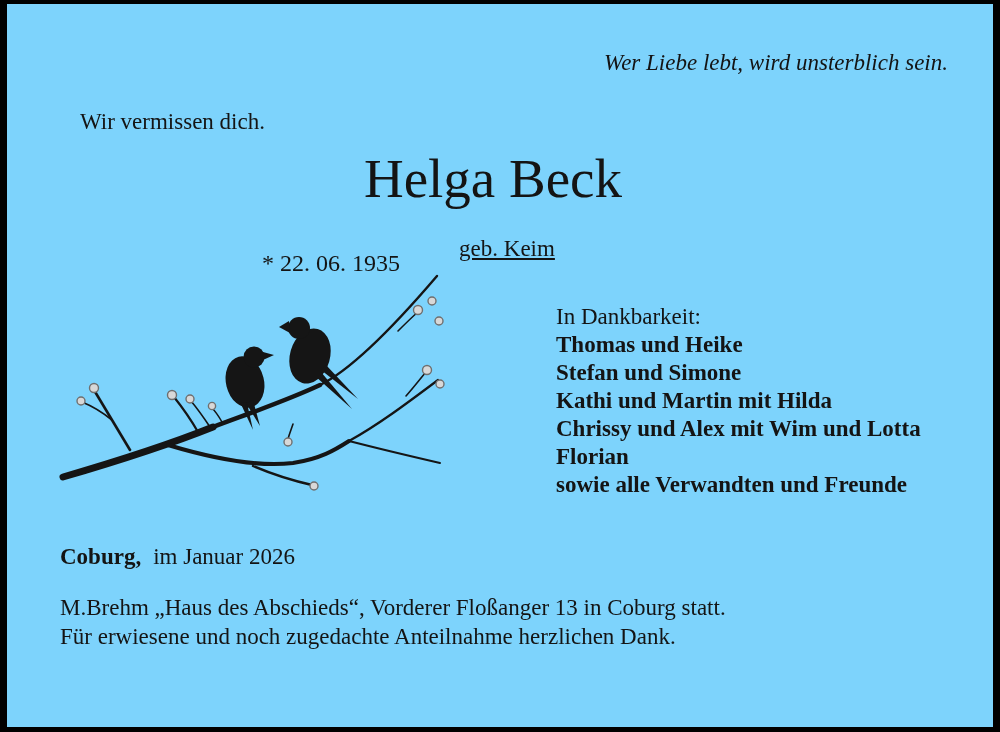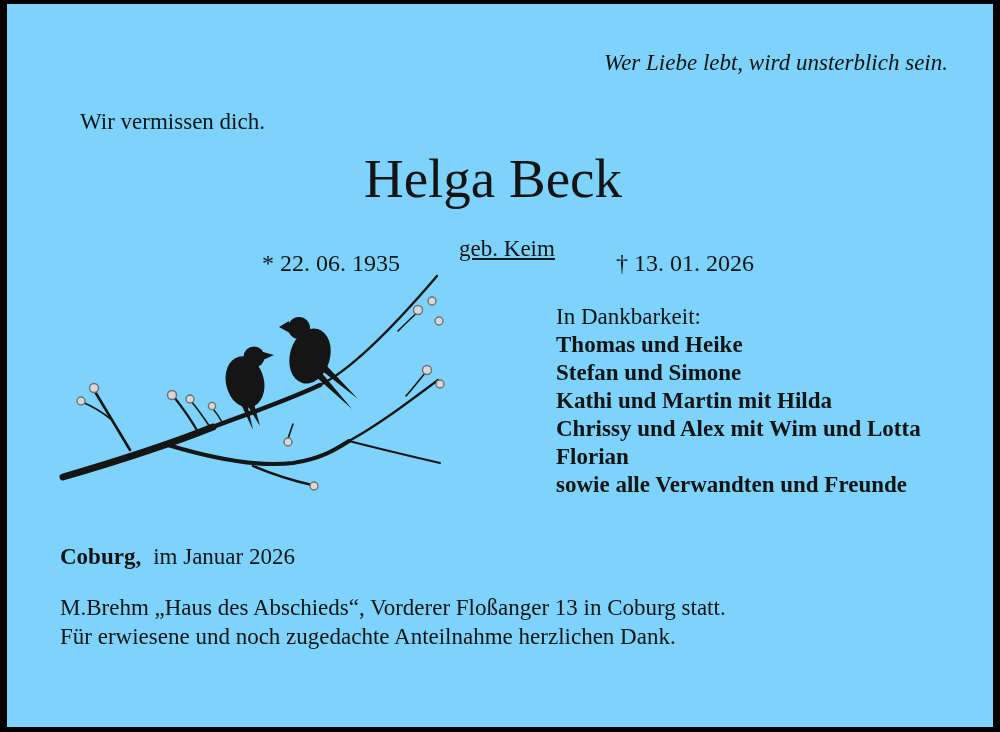--- a/index.html
+++ b/index.html
@@ -70,21 +70,20 @@
 
   <div class="abs epigraph">Wer Liebe lebt, wird unsterblich sein.</div>
 
   <div class="abs farewell">Wir vermissen dich.</div>
 
   <h1 class="abs deceased-name">Helga Beck</h1>
 
   <div class="abs maiden">geb. Keim</div>
 
   <div class="abs birth-date">* 22. 06. 1935</div>
-  <div class="abs death-date">† 13. 01. 2026</div>
 
   <svg class="birds" viewBox="0 0 400 240" aria-hidden="true">
     <g stroke="#151515" fill="none" stroke-linecap="round">
       <path d="M15,213 C70,197 120,181 165,163" stroke-width="7"></path>
       <path d="M165,163 C205,148 240,136 272,121" stroke-width="4.5"></path>
       <path d="M272,121 C305,105 348,60 389,12" stroke-width="2.4"></path>
       <path d="M120,181 C170,196 212,203 245,199 C272,195 287,186 301,177" stroke-width="4"></path>
       <path d="M301,177 C330,161 358,140 390,116" stroke-width="2.2"></path>
       <path d="M301,177 C336,186 366,193 392,199" stroke-width="2"></path>
       <path d="M205,202 C226,211 246,217 264,221" stroke-width="2.4"></path>

